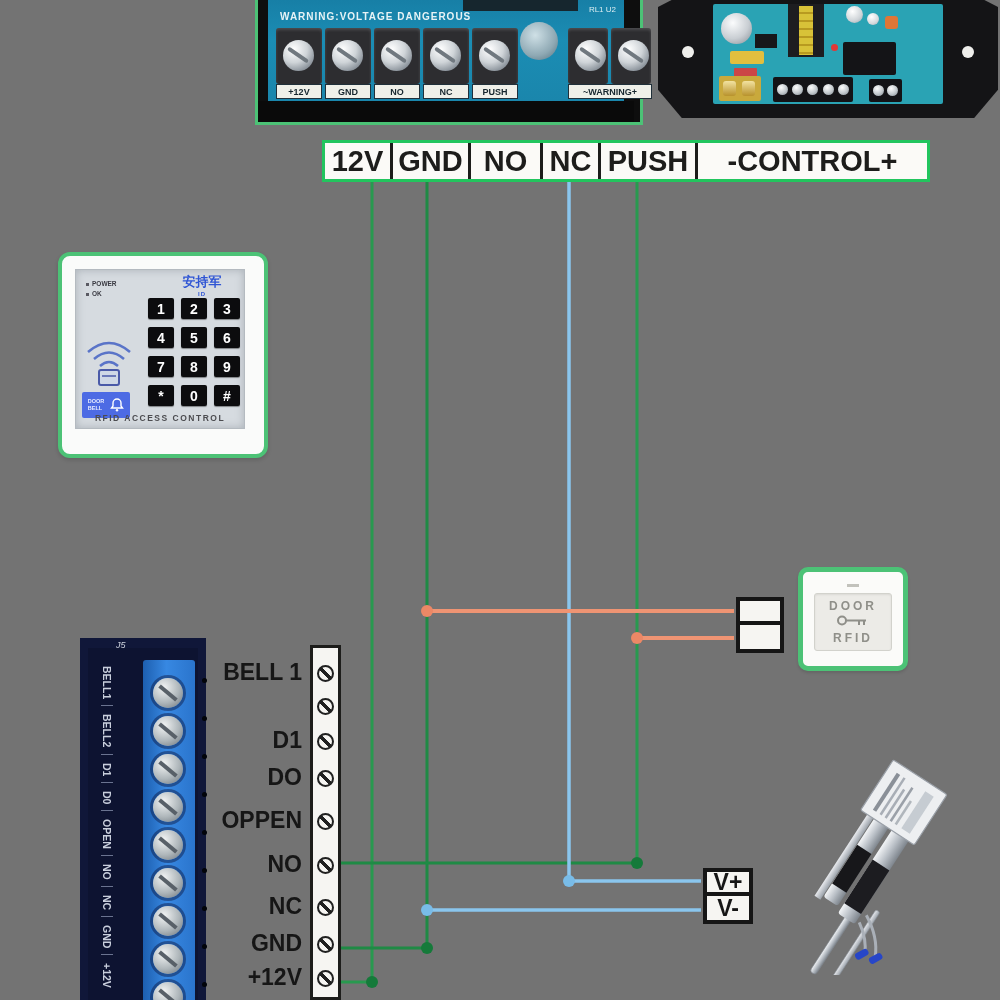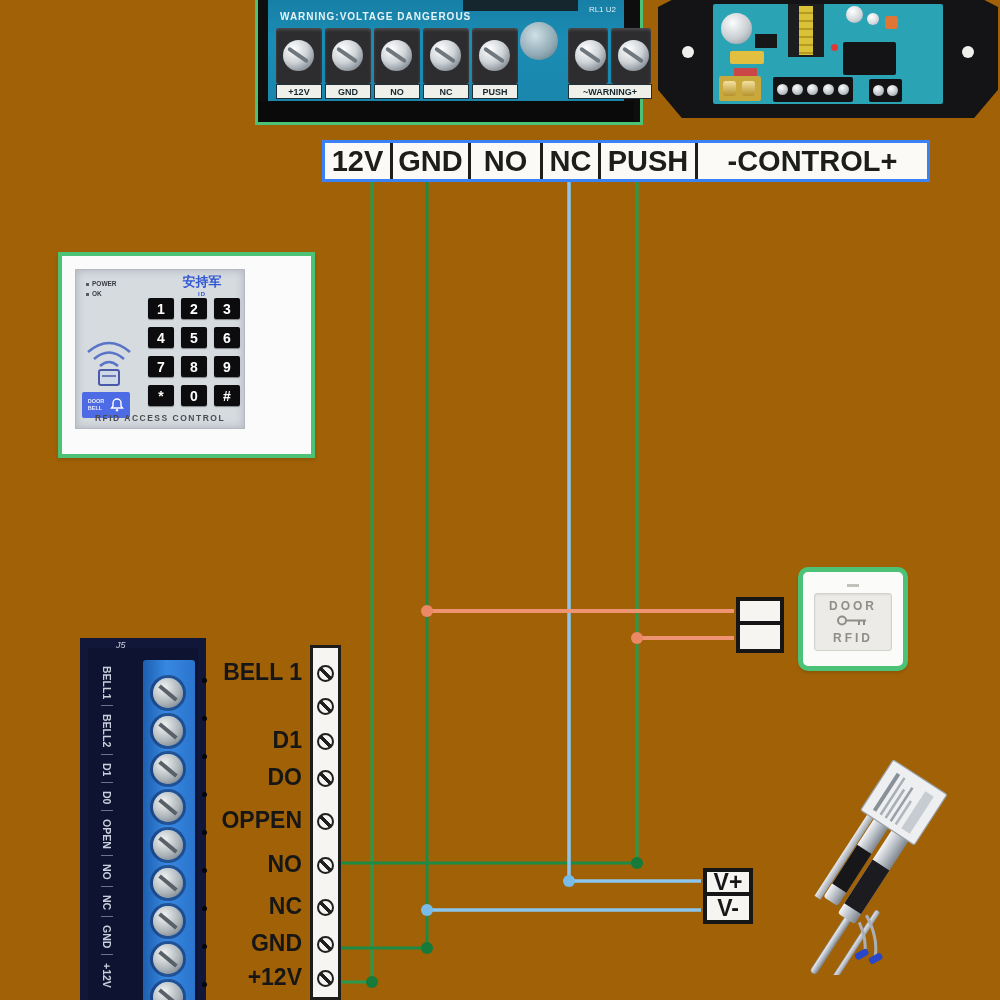--- a/index.html
+++ b/index.html
@@ -1,17 +1,17 @@
 <!DOCTYPE html>
 <html><head>
 <meta charset="utf-8">
 <style>
   html,body{margin:0;padding:0;}
   body{font-family:"Liberation Sans",sans-serif;background:#e8e7e4;}
-  #canvas{position:relative;width:1000px;height:1000px;background:#a16207;overflow:hidden;}
+  #canvas{position:relative;width:1000px;height:1000px;background:#737373;overflow:hidden;}
   .abs{position:absolute;}
 
   
   .board-left{left:255px;top:0;width:382px;height:122px;background:#0e0e0e;
     border-left:3px solid #4cc276;border-right:3px solid #4cc276;border-bottom:3px solid #4cc276;z-index:3;}
   .pcb1{left:10px;top:0;width:356px;height:101px;background:linear-gradient(180deg,#177fa6,#1b8db4 40%,#1a86ac);}
   .pcb1-warning{left:12px;top:11px;font-size:10px;font-weight:bold;color:#e7f3f6;letter-spacing:1px;white-space:nowrap;}
   .pcb1-ref{right:8px;top:5px;font-size:8px;color:#dceef2;}
   .pcb1-relay{left:195px;top:0;width:115px;height:11px;background:#16262e;}
   .term-row{left:8px;top:28px;display:flex;gap:3px;}
@@ -48,28 +48,28 @@
   .orange-comp{left:172px;top:12px;width:13px;height:13px;border-radius:3px;background:#df7636;}
   .fuse{left:6px;top:72px;width:42px;height:25px;background:#c9a93c;border-radius:2px;}
   .fuse::before,.fuse::after{content:"";position:absolute;top:5px;width:13px;height:15px;border-radius:3px;background:linear-gradient(180deg,#f2e2a0,#b8922c);}
   .fuse::before{left:4px;} .fuse::after{left:23px;}
   .tblock{background:#131316;border-radius:2px;display:flex;align-items:center;justify-content:space-evenly;}
   .tb5{left:60px;top:73px;width:80px;height:25px;}
   .tb2{left:156px;top:75px;width:33px;height:23px;}
   .mini-screw{width:11px;height:11px;border-radius:50%;background:radial-gradient(circle at 38% 32%,#fdfdfd,#c2c8cc 55%,#7c848c);}
 
   
-  .label-bar{left:322px;top:140px;display:flex;border:3px solid #3b82f6;background:#fbfaf7;z-index:4;text-align:right;}
+  .label-bar{left:322px;top:140px;display:flex;border:3px solid #22c55e;background:#fbfaf7;z-index:4;text-align:right;}
   .label-cell{height:36px;display:flex;align-items:center;justify-content:center;
     font-size:29px;font-weight:bold;color:#1d1d1b;border-right:3px solid #1d1d1b;letter-spacing:0;}
   .label-cell:last-child{border-right:none;}
 
   
-  .keypad{left:58px;top:252px;width:202px;height:198px;background:#fafbfa;border:4px solid #4cc276;border-radius:0;
-    box-shadow:0 2px 4px rgba(0,0,0,.15);z-index:3;padding-left:47px;}
+  .keypad{left:58px;top:252px;width:202px;height:198px;background:#fafbfa;border:4px solid #4cc276;border-radius:12px;
+    box-shadow:0 2px 4px rgba(0,0,0,.15);z-index:3;}
   .keypad-panel{left:13px;top:13px;width:168px;height:158px;background:#d6dbe0;border:1px solid #b4bac0;
     box-shadow:inset 0 0 8px rgba(90,100,110,.35);}
   .led-row{left:10px;top:9px;font-size:6.5px;font-weight:bold;color:#3a3a42;line-height:10px;}
   .led-dot{display:inline-block;width:3px;height:3px;background:#5a5a62;margin-right:3px;vertical-align:middle;}
   .brand{left:90px;top:5px;width:72px;text-align:center;color:#2f55d4;font-weight:bold;font-size:13px;line-height:13px;}
   .brand-sub{font-size:6px;letter-spacing:1px;}
   .keys{left:72px;top:28px;display:grid;grid-template-columns:repeat(3,26px);grid-auto-rows:21px;gap:8px 7px;}
   .key{background:#0c0c0e;color:#fff;font-weight:bold;font-size:14px;border-radius:2px;
     display:flex;align-items:center;justify-content:center;box-shadow:0 1px 1px rgba(0,0,0,.4);}
   .rfid{left:6px;top:56px;}

